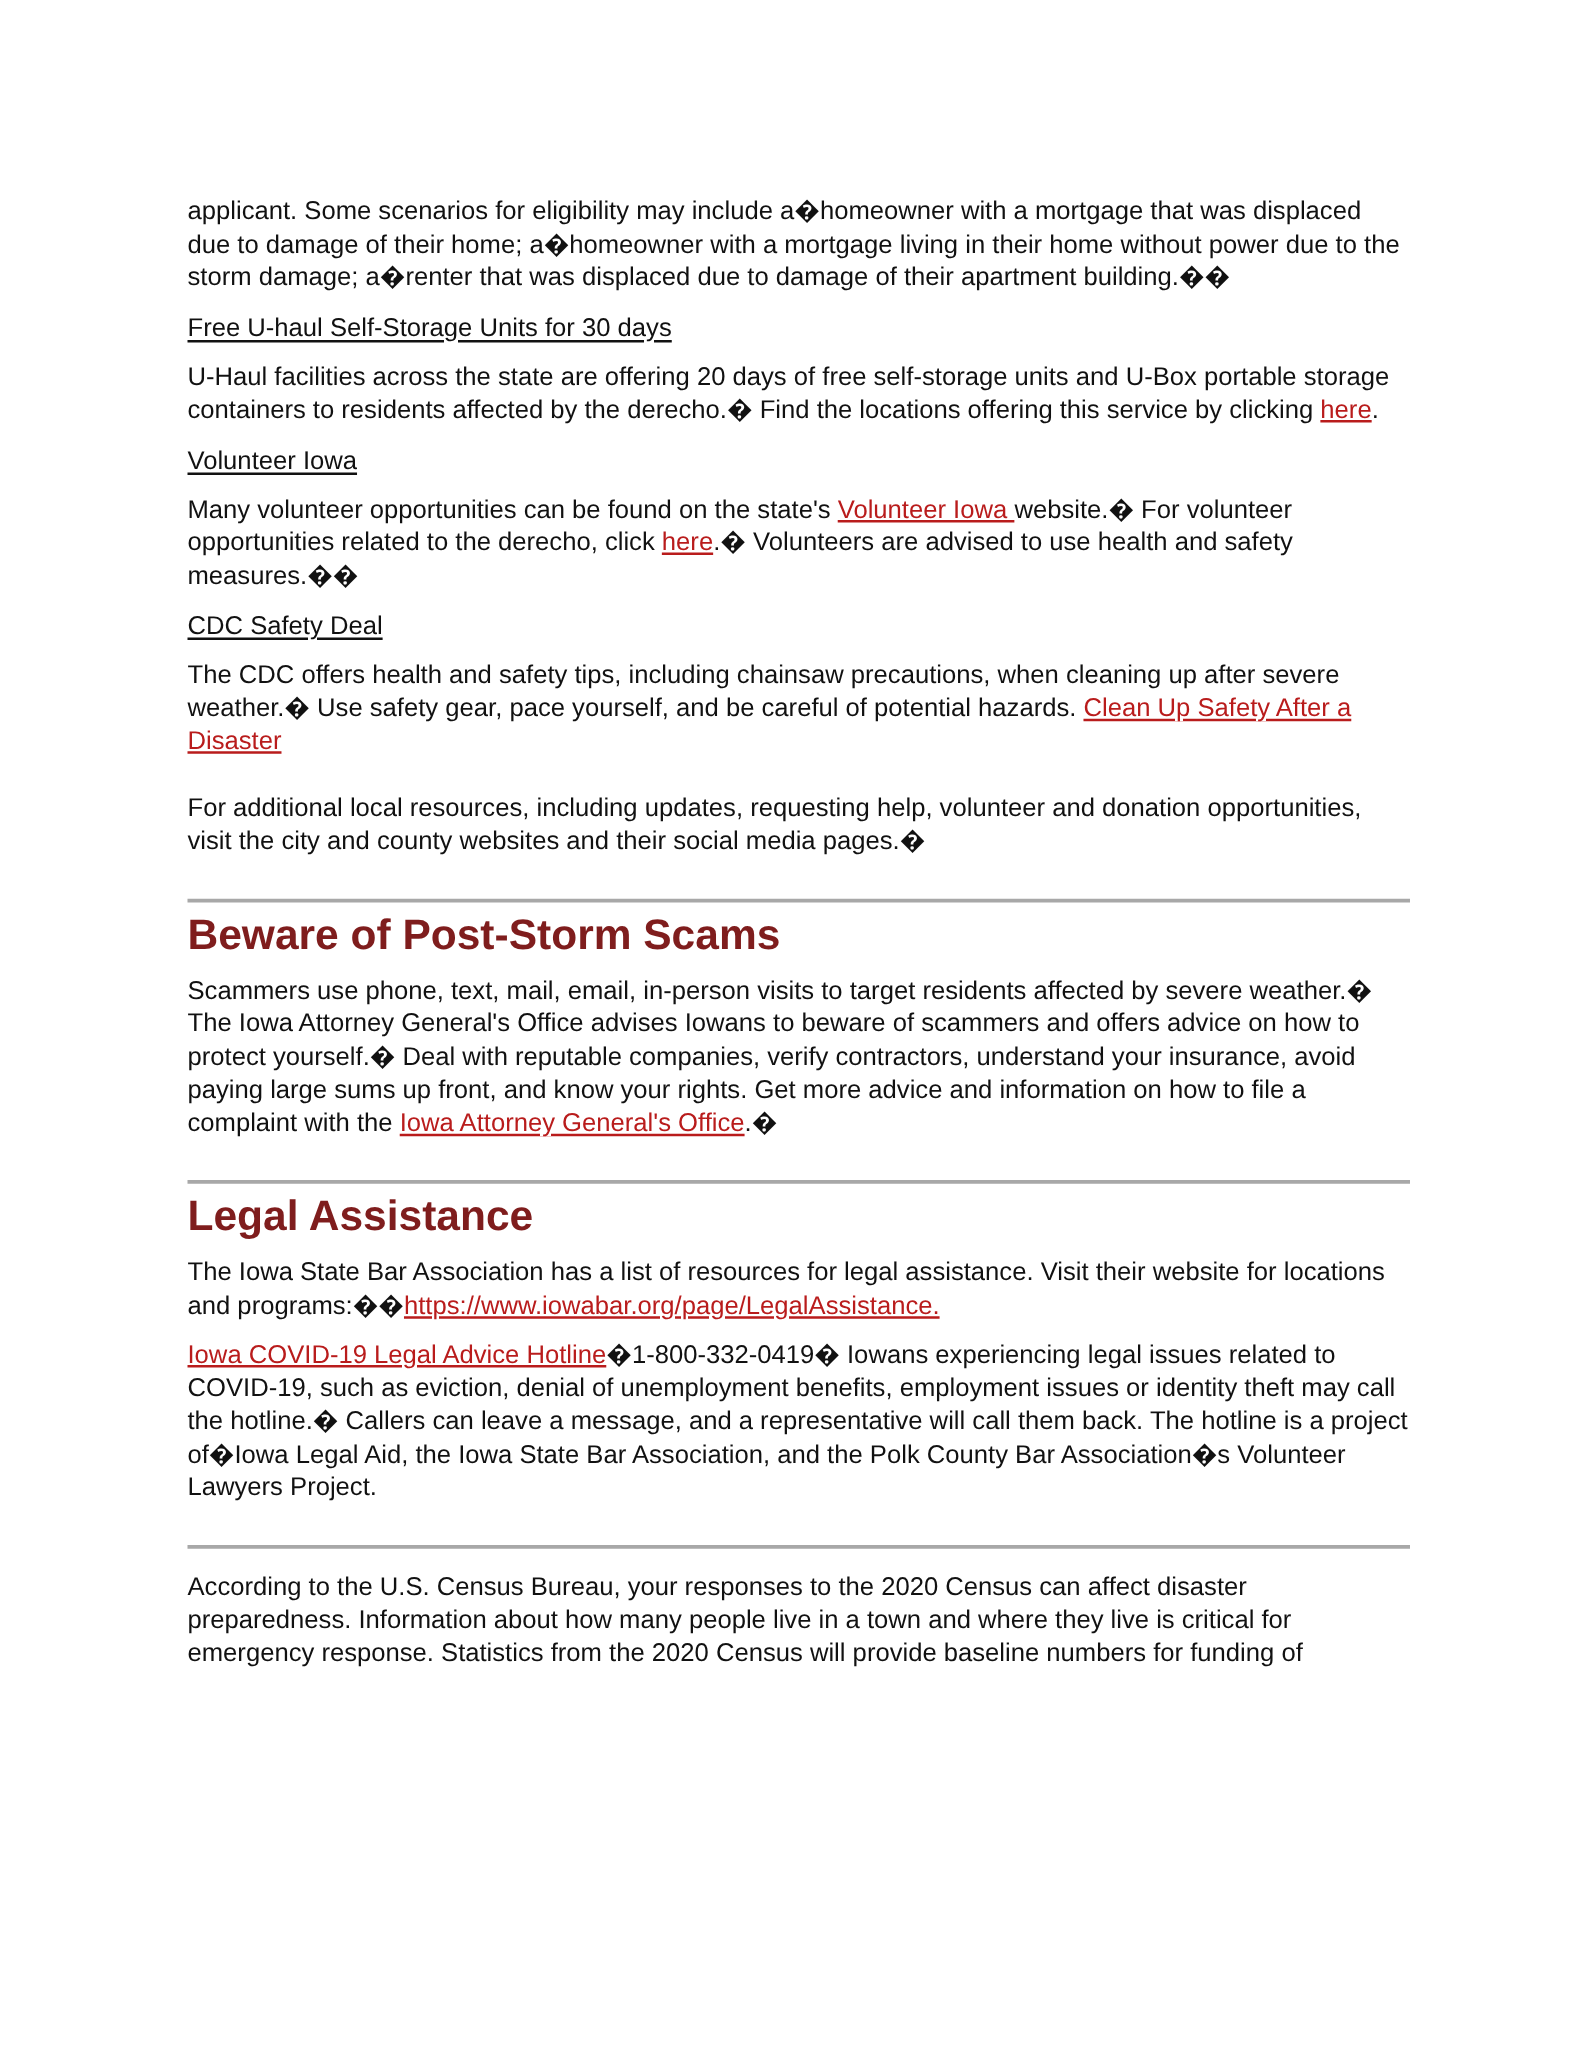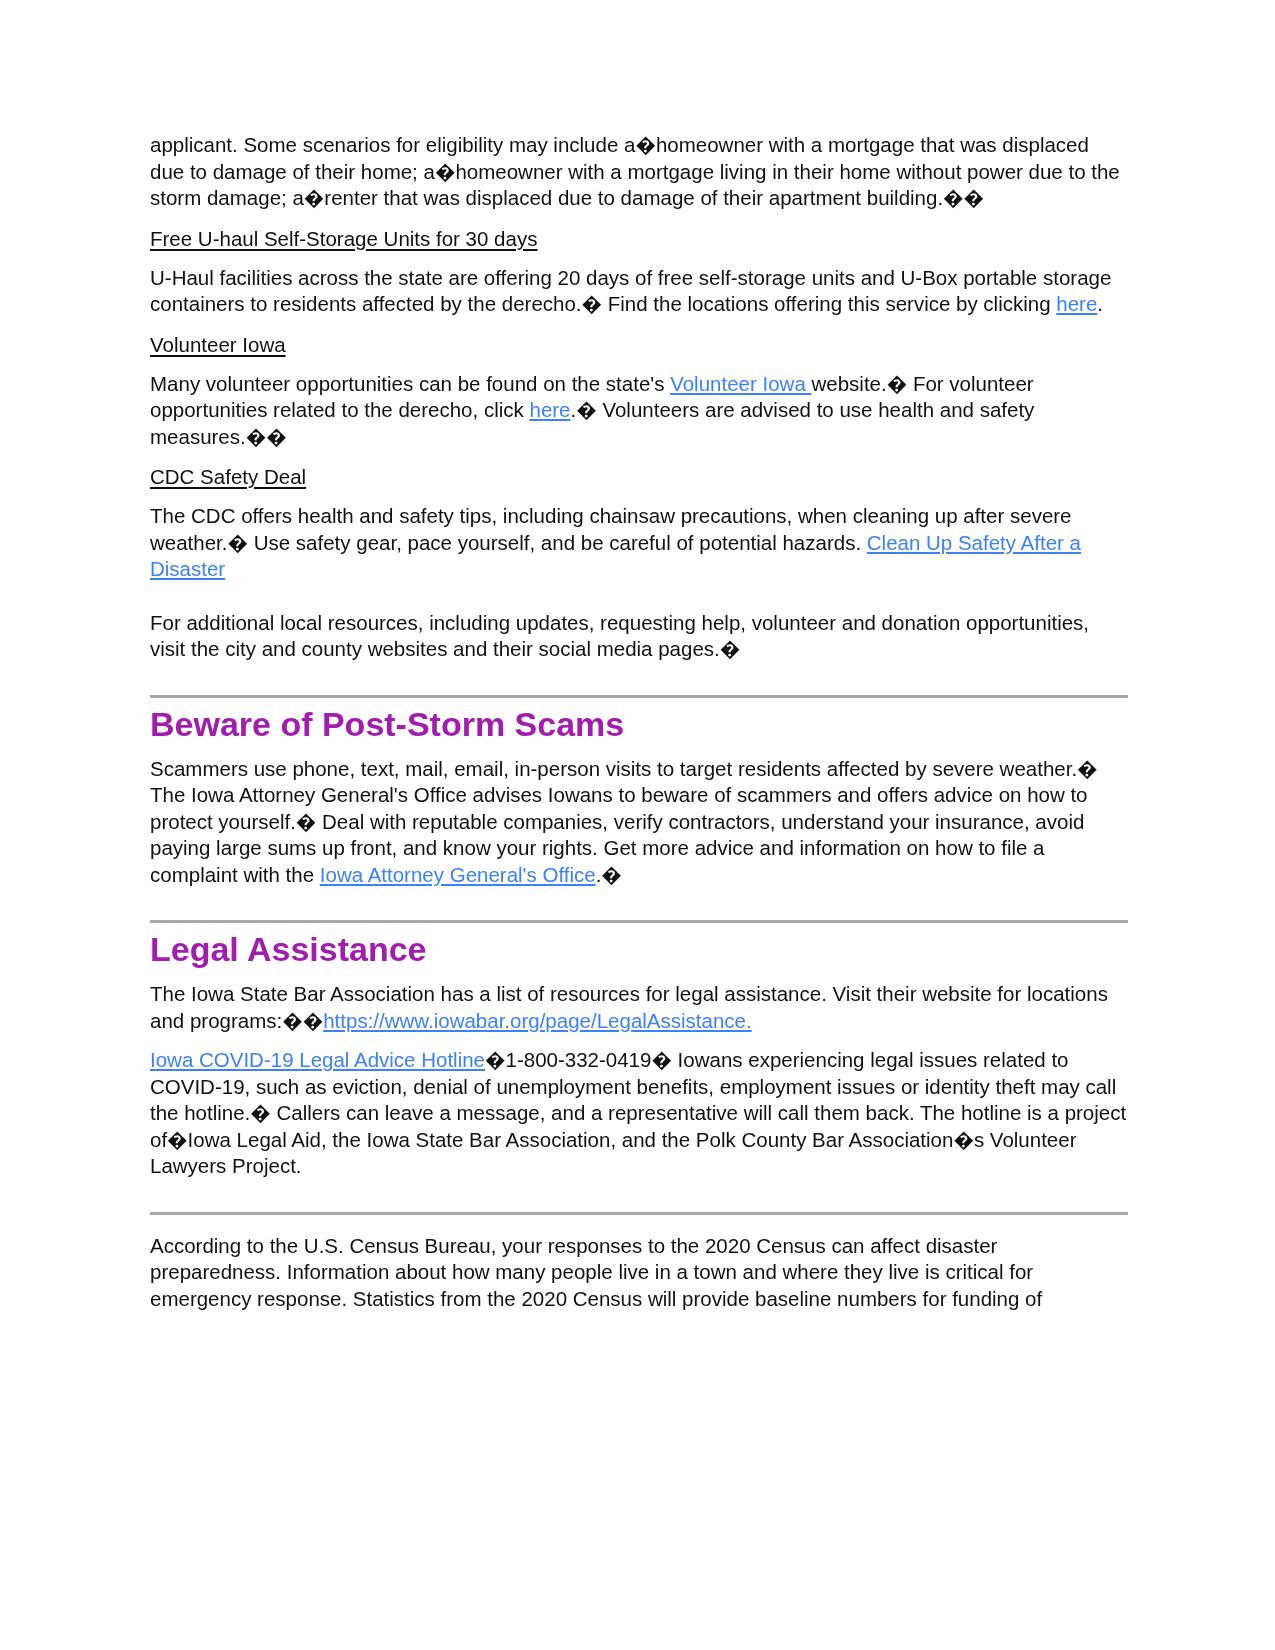--- a/index.html
+++ b/index.html
@@ -1,26 +1,26 @@
 <!DOCTYPE html>
 <html><head>
 <meta charset="utf-8">
 <style>
   html, body { margin: 0; padding: 0; background: #ffffff; }
   body { width: 1275px; height: 1650px; position: relative; overflow: hidden;
          font-family: "Liberation Sans", sans-serif; color: #111111; }
-  .page { position: absolute; left: 150px; top: 132px; width: 978px; }
+  .page { position: absolute; left: 150px; top: 156px; width: 978px; }
   p { margin: 0; font-size: 20.5px; line-height: 26.5px; }
   .sub { font-weight: normal; text-decoration: underline; text-decoration-thickness: 2px;
          text-underline-offset: 3px; font-size: 20.5px; line-height: 26px; margin: 0; }
-  a { color: #3b82f6; text-decoration: underline; }
+  a { color: #b91c1c; text-decoration: underline; }
   .gap-s { height: 13px; }
   .gap-m { height: 14px; }
   .rule { height: 0; border-top: 3px solid #a8a8a8; margin: 0; }
-  h2 { margin: 0; color: #a21caf; font-size: 34px; font-weight: bold; line-height: 40px; }
+  h2 { margin: 0; color: #7f1d1d; font-size: 34px; font-weight: bold; line-height: 40px; }
 </style>
 </head>
 <body>
 
 <div class="page">
 
   <p>applicant. Some scenarios for eligibility may include a�homeowner with a mortgage that was displaced due to damage of their home; a�homeowner with a mortgage living in their home without power due to the storm damage; a�renter that was displaced due to damage of their apartment building.��</p>
   <div class="gap-m"></div>
 
   <div class="sub">Free U-haul Self-Storage Units for 30 days</div>

